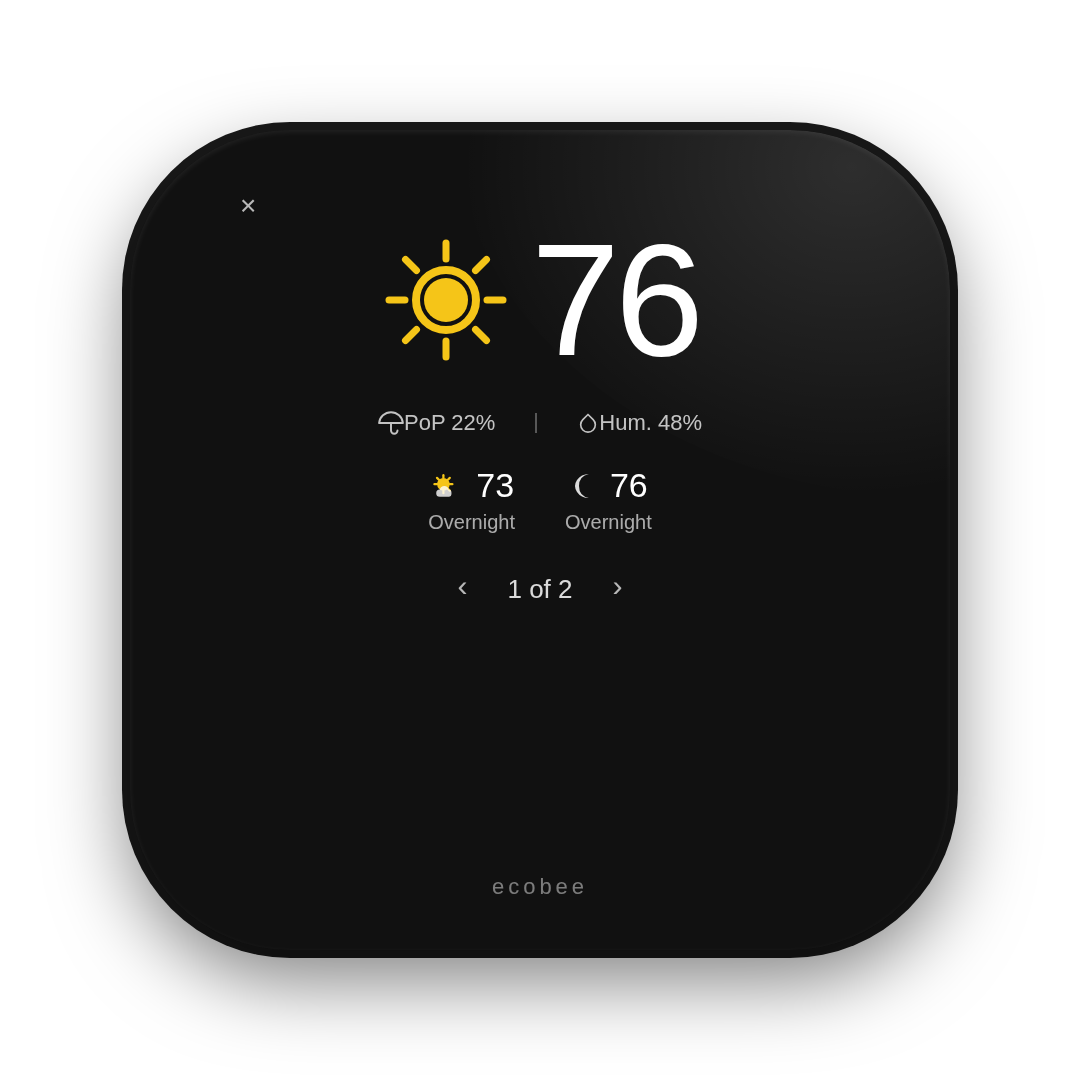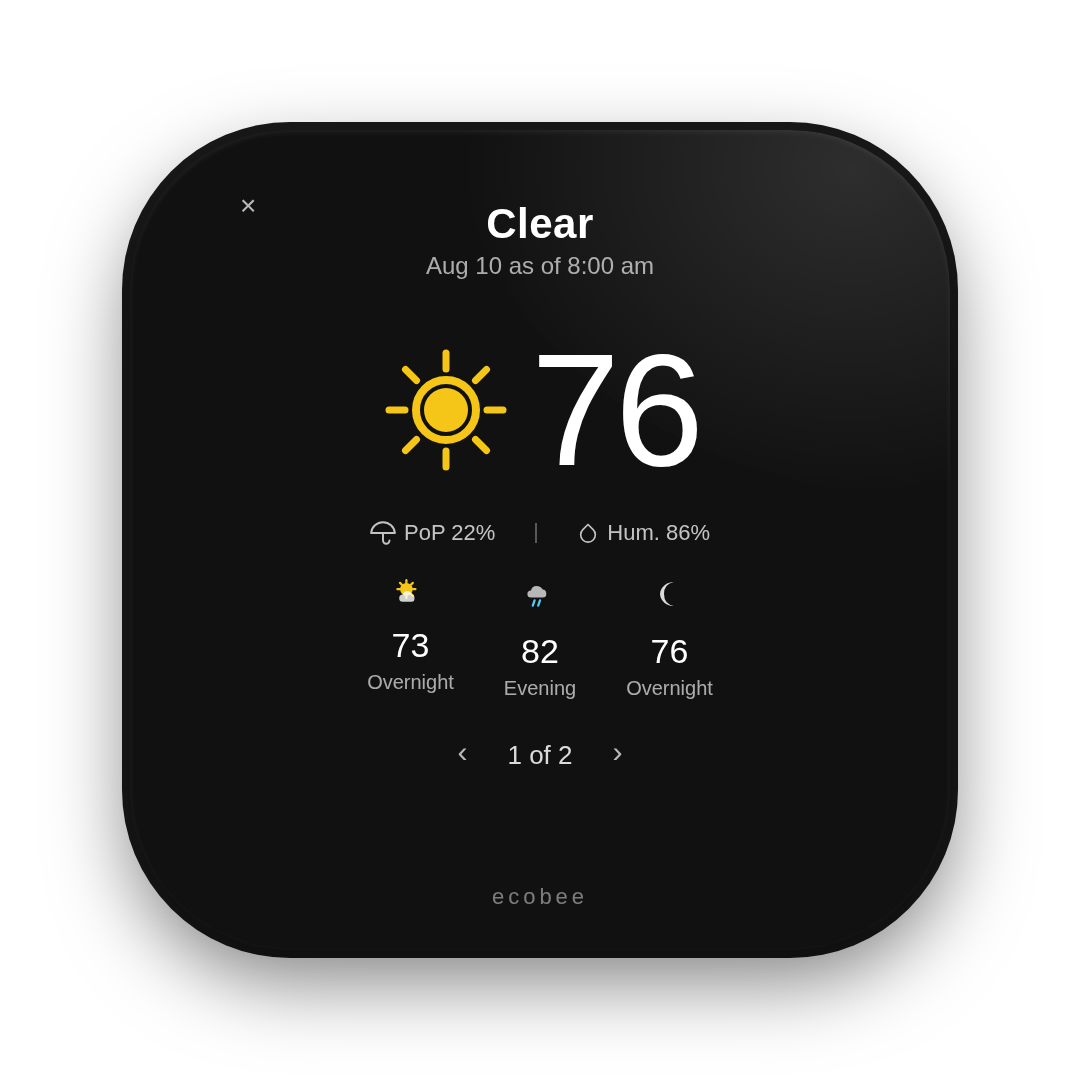--- a/index.html
+++ b/index.html
@@ -107,21 +107,20 @@
     .stats-row {
       display: flex;
       align-items: center;
       gap: 40px;
       margin: 10px 0 30px;
     }
 
     .stat-item {
       display: flex;
       align-items: center;
-      gap: 8px;
       color: rgba(255,255,255,0.75);
       font-size: 22px;
     }
 
     
     .forecast-row {
       display: flex;
       align-items: flex-start;
       justify-content: center;
       gap: 50px;
@@ -131,22 +130,21 @@
     .forecast-item {
       display: flex;
       flex-direction: column;
       align-items: center;
       gap: 6px;
     }
 
     .forecast-top {
       display: flex;
       align-items: center;
-      gap: 20px;
-      flex-direction: column;
+      gap: 11px;
     }
 
     .forecast-temp {
       color: #ffffff;
       font-size: 34px;
       font-weight: 400;
     }
 
     .forecast-label {
       color: rgba(255,255,255,0.65);
@@ -175,20 +173,21 @@
       margin-top: 7px;
     }
 
     
     .brand {
       color: rgba(255,255,255,0.45);
       font-size: 22px;
       font-weight: 300;
       letter-spacing: 4px;
       margin-top: auto;
+      margin-bottom: 10px;
       text-align: right;
     }
 
     
     .sun-svg circle.center {
       fill: none;
       stroke: #f5c518;
       stroke-width: 8;
     }
     .sun-svg circle.inner {
@@ -209,24 +208,20 @@
 </head>
 <body>
 
 <div class="device">
   <div class="screen">
 
     <div class="close-btn">
       <span>×</span>
     </div>
 
-    <div class="header">
-      <div class="weather-condition">Clear</div>
-      <div class="weather-date">Aug 10 as of 8:00 am</div>
-    </div>
 
     <div class="main-weather">
       <svg class="sun-svg" viewBox="0 0 130 130" width="130" height="130">
 
         <line x1="65" y1="8" x2="65" y2="24"></line>
         <line x1="65" y1="106" x2="65" y2="122"></line>
         <line x1="8" y1="65" x2="24" y2="65"></line>
         <line x1="106" y1="65" x2="122" y2="65"></line>
         <line x1="24.5" y1="24.5" x2="35.5" y2="35.5"></line>
         <line x1="94.5" y1="94.5" x2="105.5" y2="105.5"></line>
@@ -248,21 +243,21 @@
           <path d="M23 12a11.05 11.05 0 0 0-22 0zm-5 7a3 3 0 0 1-6 0v-7"></path>
         </svg>
         <span>PoP 22%</span>
       </div>
       <div class="divider"></div>
       <div class="stat-item">
 
         <svg width="22" height="26" viewBox="0 0 24 24" fill="none" stroke="rgba(255,255,255,0.75)" stroke-width="1.8" stroke-linecap="round" stroke-linejoin="round">
           <path d="M12 2.69l5.66 5.66a8 8 0 1 1-11.31 0z"></path>
         </svg>
-        <span>Hum. 86%</span>
+        <span>Hum. 48%</span>
       </div>
     </div>
 
     <div class="forecast-row">
 
       <div class="forecast-item">
         <div class="forecast-top">
 
           <svg width="36" height="30" viewBox="0 0 40 32">
 
@@ -275,34 +270,20 @@
             <line x1="21" y1="19" x2="23.1" y2="21.1" stroke="#f5c518" stroke-width="2.5" stroke-linecap="round"></line>
             <line x1="23.1" y1="7" x2="21" y2="9.1" stroke="#f5c518" stroke-width="2.5" stroke-linecap="round"></line>
 
             <path d="M12 28 Q8 28 8 24 Q8 20 12 20 Q13 16 17 16 Q21 16 22 20 Q25 20 25 24 Q25 28 22 28 Z" fill="rgba(255,255,255,0.8)"></path>
           </svg>
           <span class="forecast-temp">73</span>
         </div>
         <span class="forecast-label">Overnight</span>
       </div>
 
-      <div class="forecast-item">
-        <div class="forecast-top">
-
-          <svg width="36" height="36" viewBox="0 0 40 40">
-
-            <path d="M10 24 Q6 24 6 20 Q6 16 10 16 Q11 11 16 11 Q21 11 23 15 Q27 15 27 20 Q27 24 23 24 Z" fill="rgba(255,255,255,0.7)"></path>
-
-            <line x1="14" y1="27" x2="12" y2="33" stroke="#5bc8f5" stroke-width="2.5" stroke-linecap="round"></line>
-            <line x1="20" y1="27" x2="18" y2="33" stroke="#5bc8f5" stroke-width="2.5" stroke-linecap="round"></line>
-          </svg>
-          <span class="forecast-temp">82</span>
-        </div>
-        <span class="forecast-label">Evening</span>
-      </div>
 
       <div class="forecast-item">
         <div class="forecast-top">
 
           <svg width="30" height="36" viewBox="0 0 30 36">
             <path d="M20 6 Q10 8 10 18 Q10 28 20 30 Q12 30 8 24 Q4 18 8 12 Q12 6 20 6 Z" fill="rgba(255,255,255,0.85)"></path>
           </svg>
           <span class="forecast-temp">76</span>
         </div>
         <span class="forecast-label">Overnight</span>

